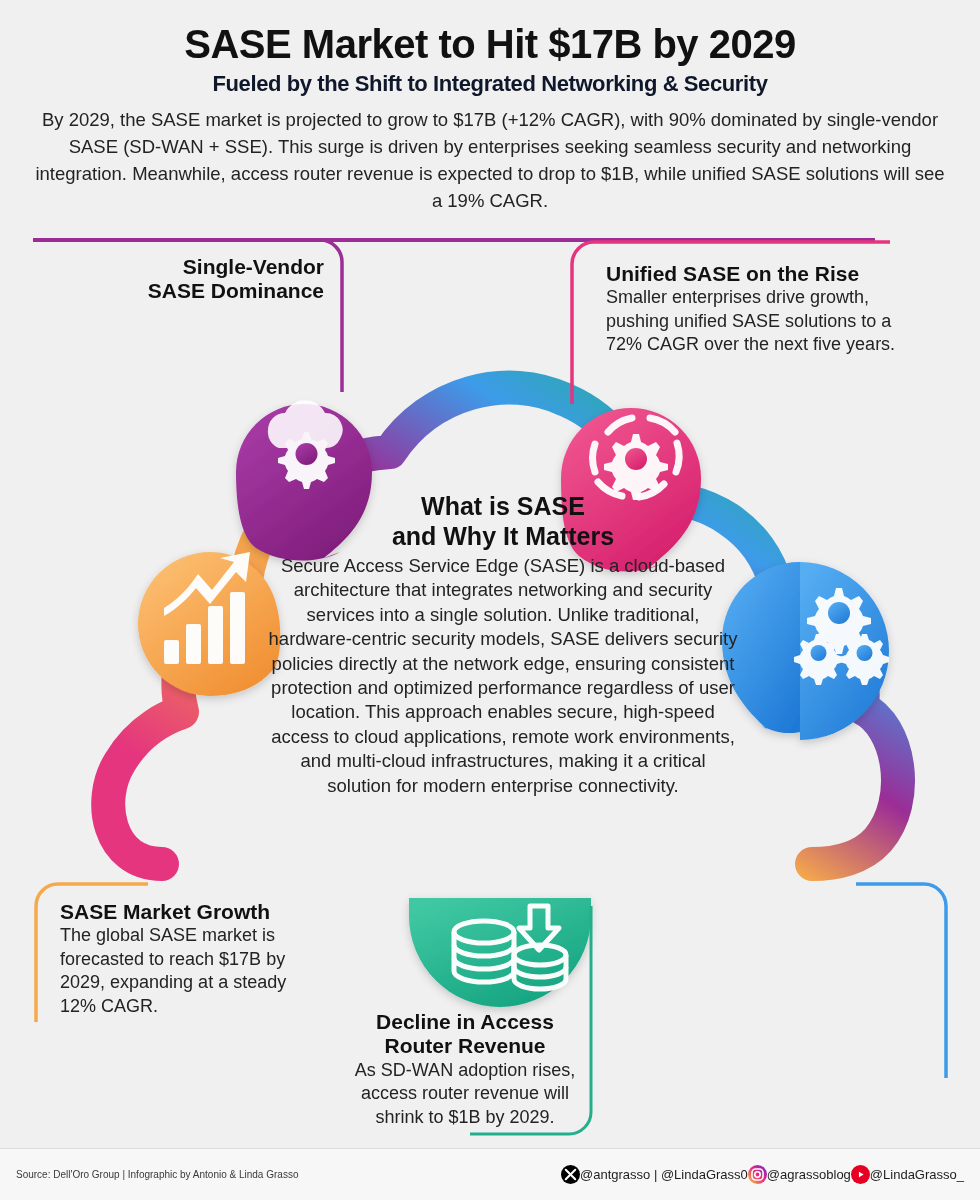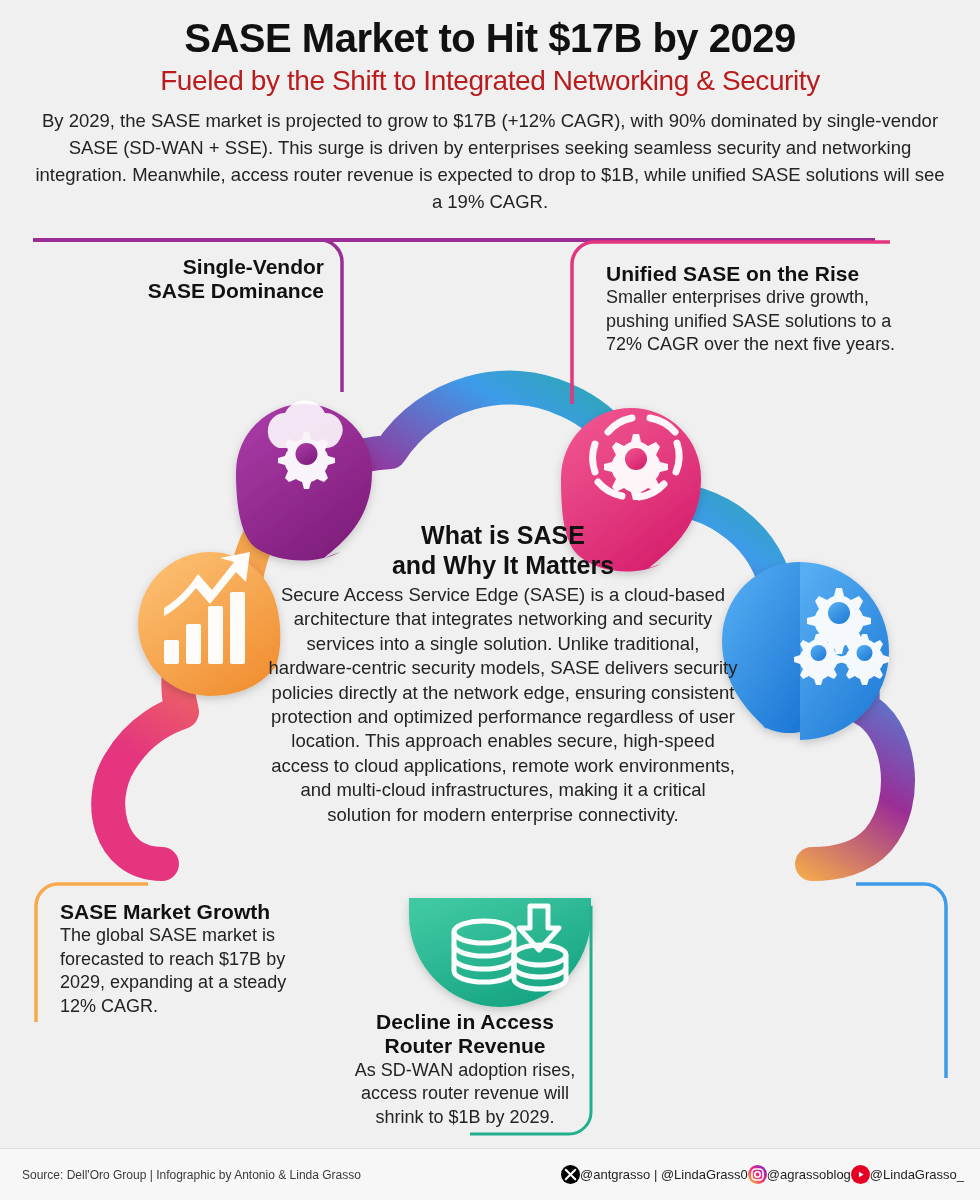--- a/index.html
+++ b/index.html
@@ -9,56 +9,56 @@
     font-family: "Liberation Sans", sans-serif;
     color: #1d1d1d;
     overflow: hidden;
   }
   #stage { position: relative; width: 980px; height: 1200px; background: #f0f0f0; }
 
   
   .hdr { position: absolute; left: 0; top: 0; width: 980px; text-align: center; }
   .h-title {
     font-size: 40px; font-weight: 700; letter-spacing: -0.5px;
-    line-height: 1.12; padding-top: 16px; color: #111;
+    line-height: 1.12; padding-top: 22px; color: #111;
   }
   .h-sub {
-    font-size: 28px; font-weight: 400; letter-spacing: -0.4px;
-    line-height: 1.15; padding-top: 4px; color: #b91c1c;
+    font-size: 22px; font-weight: 700; letter-spacing: -0.4px;
+    line-height: 1.15; padding-top: 4px; color: #0f172a;
   }
   .h-intro {
     font-size: 18.5px; line-height: 1.46; color: #232323;
     width: 916px; margin: 10px auto 0; text-align: center;
   }
 
   
   .callout { position: absolute; }
   .c-title { font-weight: 700; font-size: 21px; line-height: 1.16; color: #111; }
   .c-body  { font-size: 18px; line-height: 1.30; color: #232323; }
 
   .ta-right  { text-align: right; }
   .ta-left   { text-align: left; }
   .ta-center { text-align: center; }
 
   
   #wires { position: absolute; left: 0; top: 0; width: 980px; height: 1200px; pointer-events: none; }
   #cloud { position: absolute; left: 0; top: 0; width: 980px; height: 1200px; }
 
   
-  .cloud-copy { position: absolute; left: 268px; top: 492px; width: 470px; text-align: center; margin-top: 29px; }
+  .cloud-copy { position: absolute; left: 268px; top: 492px; width: 470px; text-align: center; }
   .cc-title { font-size: 25px; font-weight: 700; line-height: 1.18; color: #111; }
   .cc-body  { font-size: 18.5px; line-height: 1.32; color: #232323; margin-top: 3px; }
 
   
   .footer {
     position: absolute; left: 0; bottom: 0; width: 980px; height: 52px;
     background: #f7f7f7; border-top: 1px solid #dedede;
     display: flex; align-items: center;
   }
-  .f-src { position: absolute; left: 22px; font-size: 12px; color: #3a3a3a; }
+  .f-src { position: absolute; left: 16px; font-size: 10px; color: #3a3a3a; }
   .f-social {
     position: absolute; right: 16px; display: flex; align-items: center; gap: 0;
     font-size: 13px; color: #1d1d1d;
   }
   .f-social .hnd { white-space: nowrap; }
   .sicon { width: 19px; height: 19px; border-radius: 50%; display: inline-block; flex: none; }
 </style>
 </head>
 <body>
 

